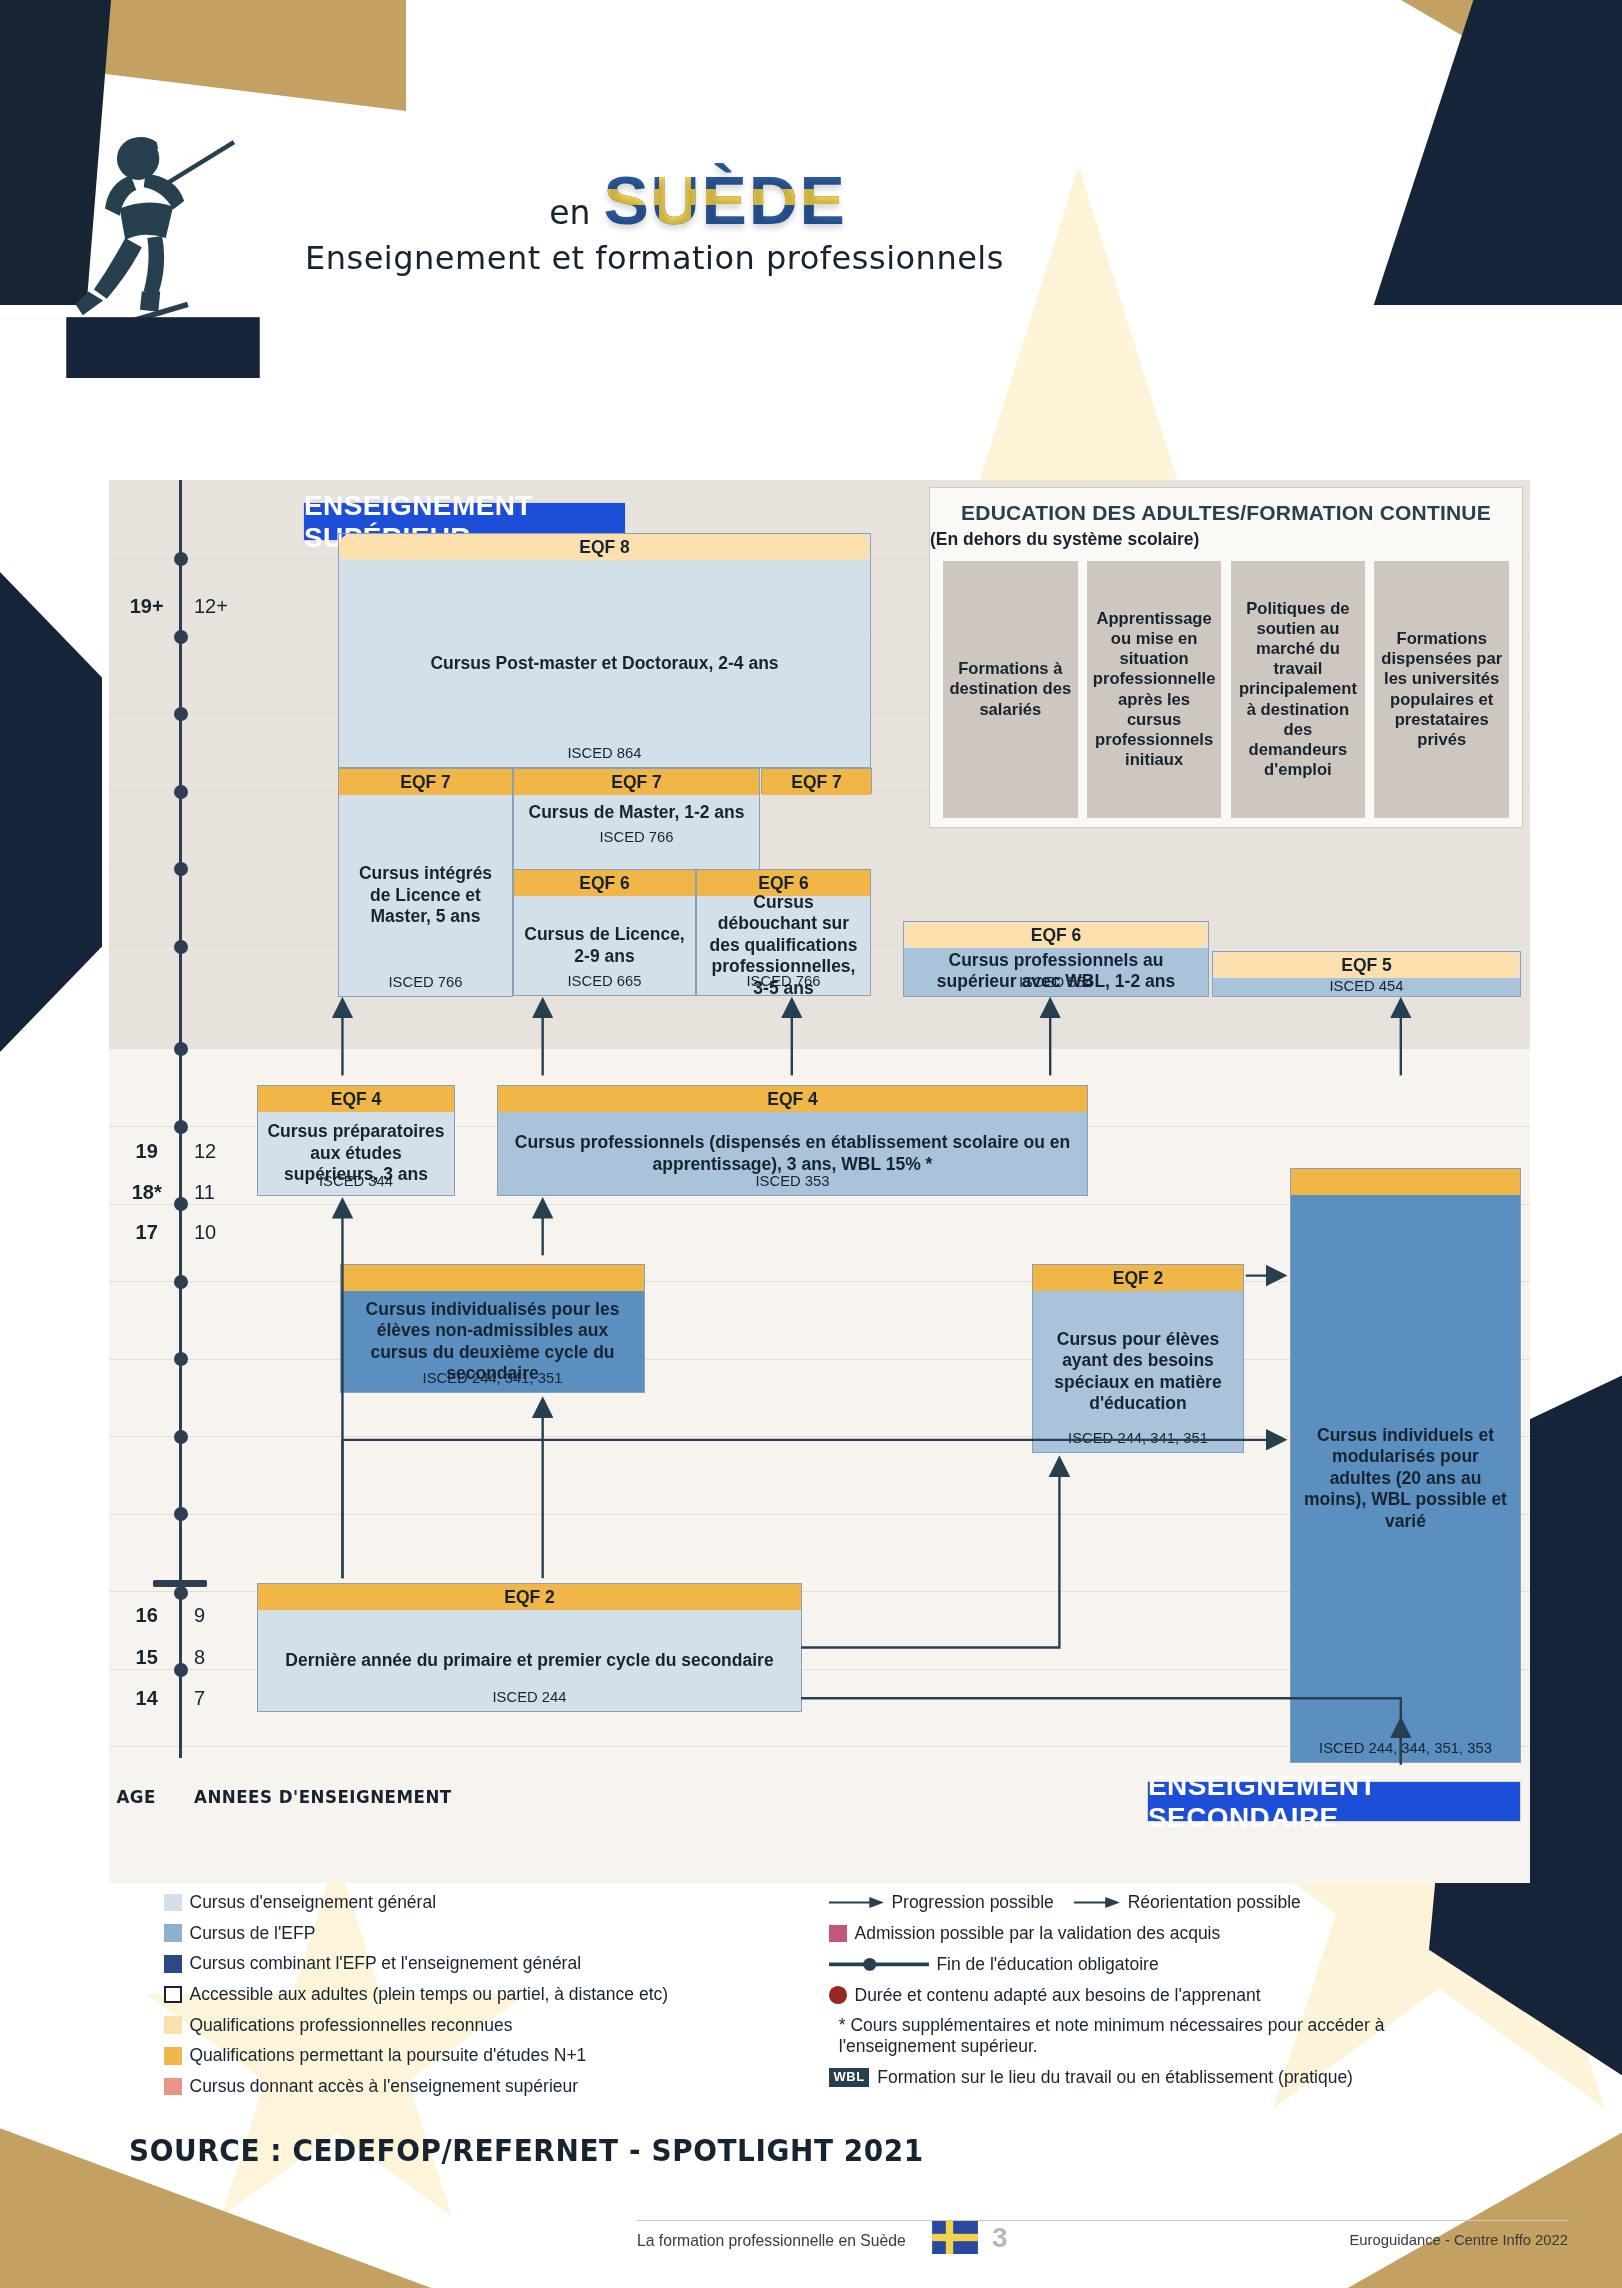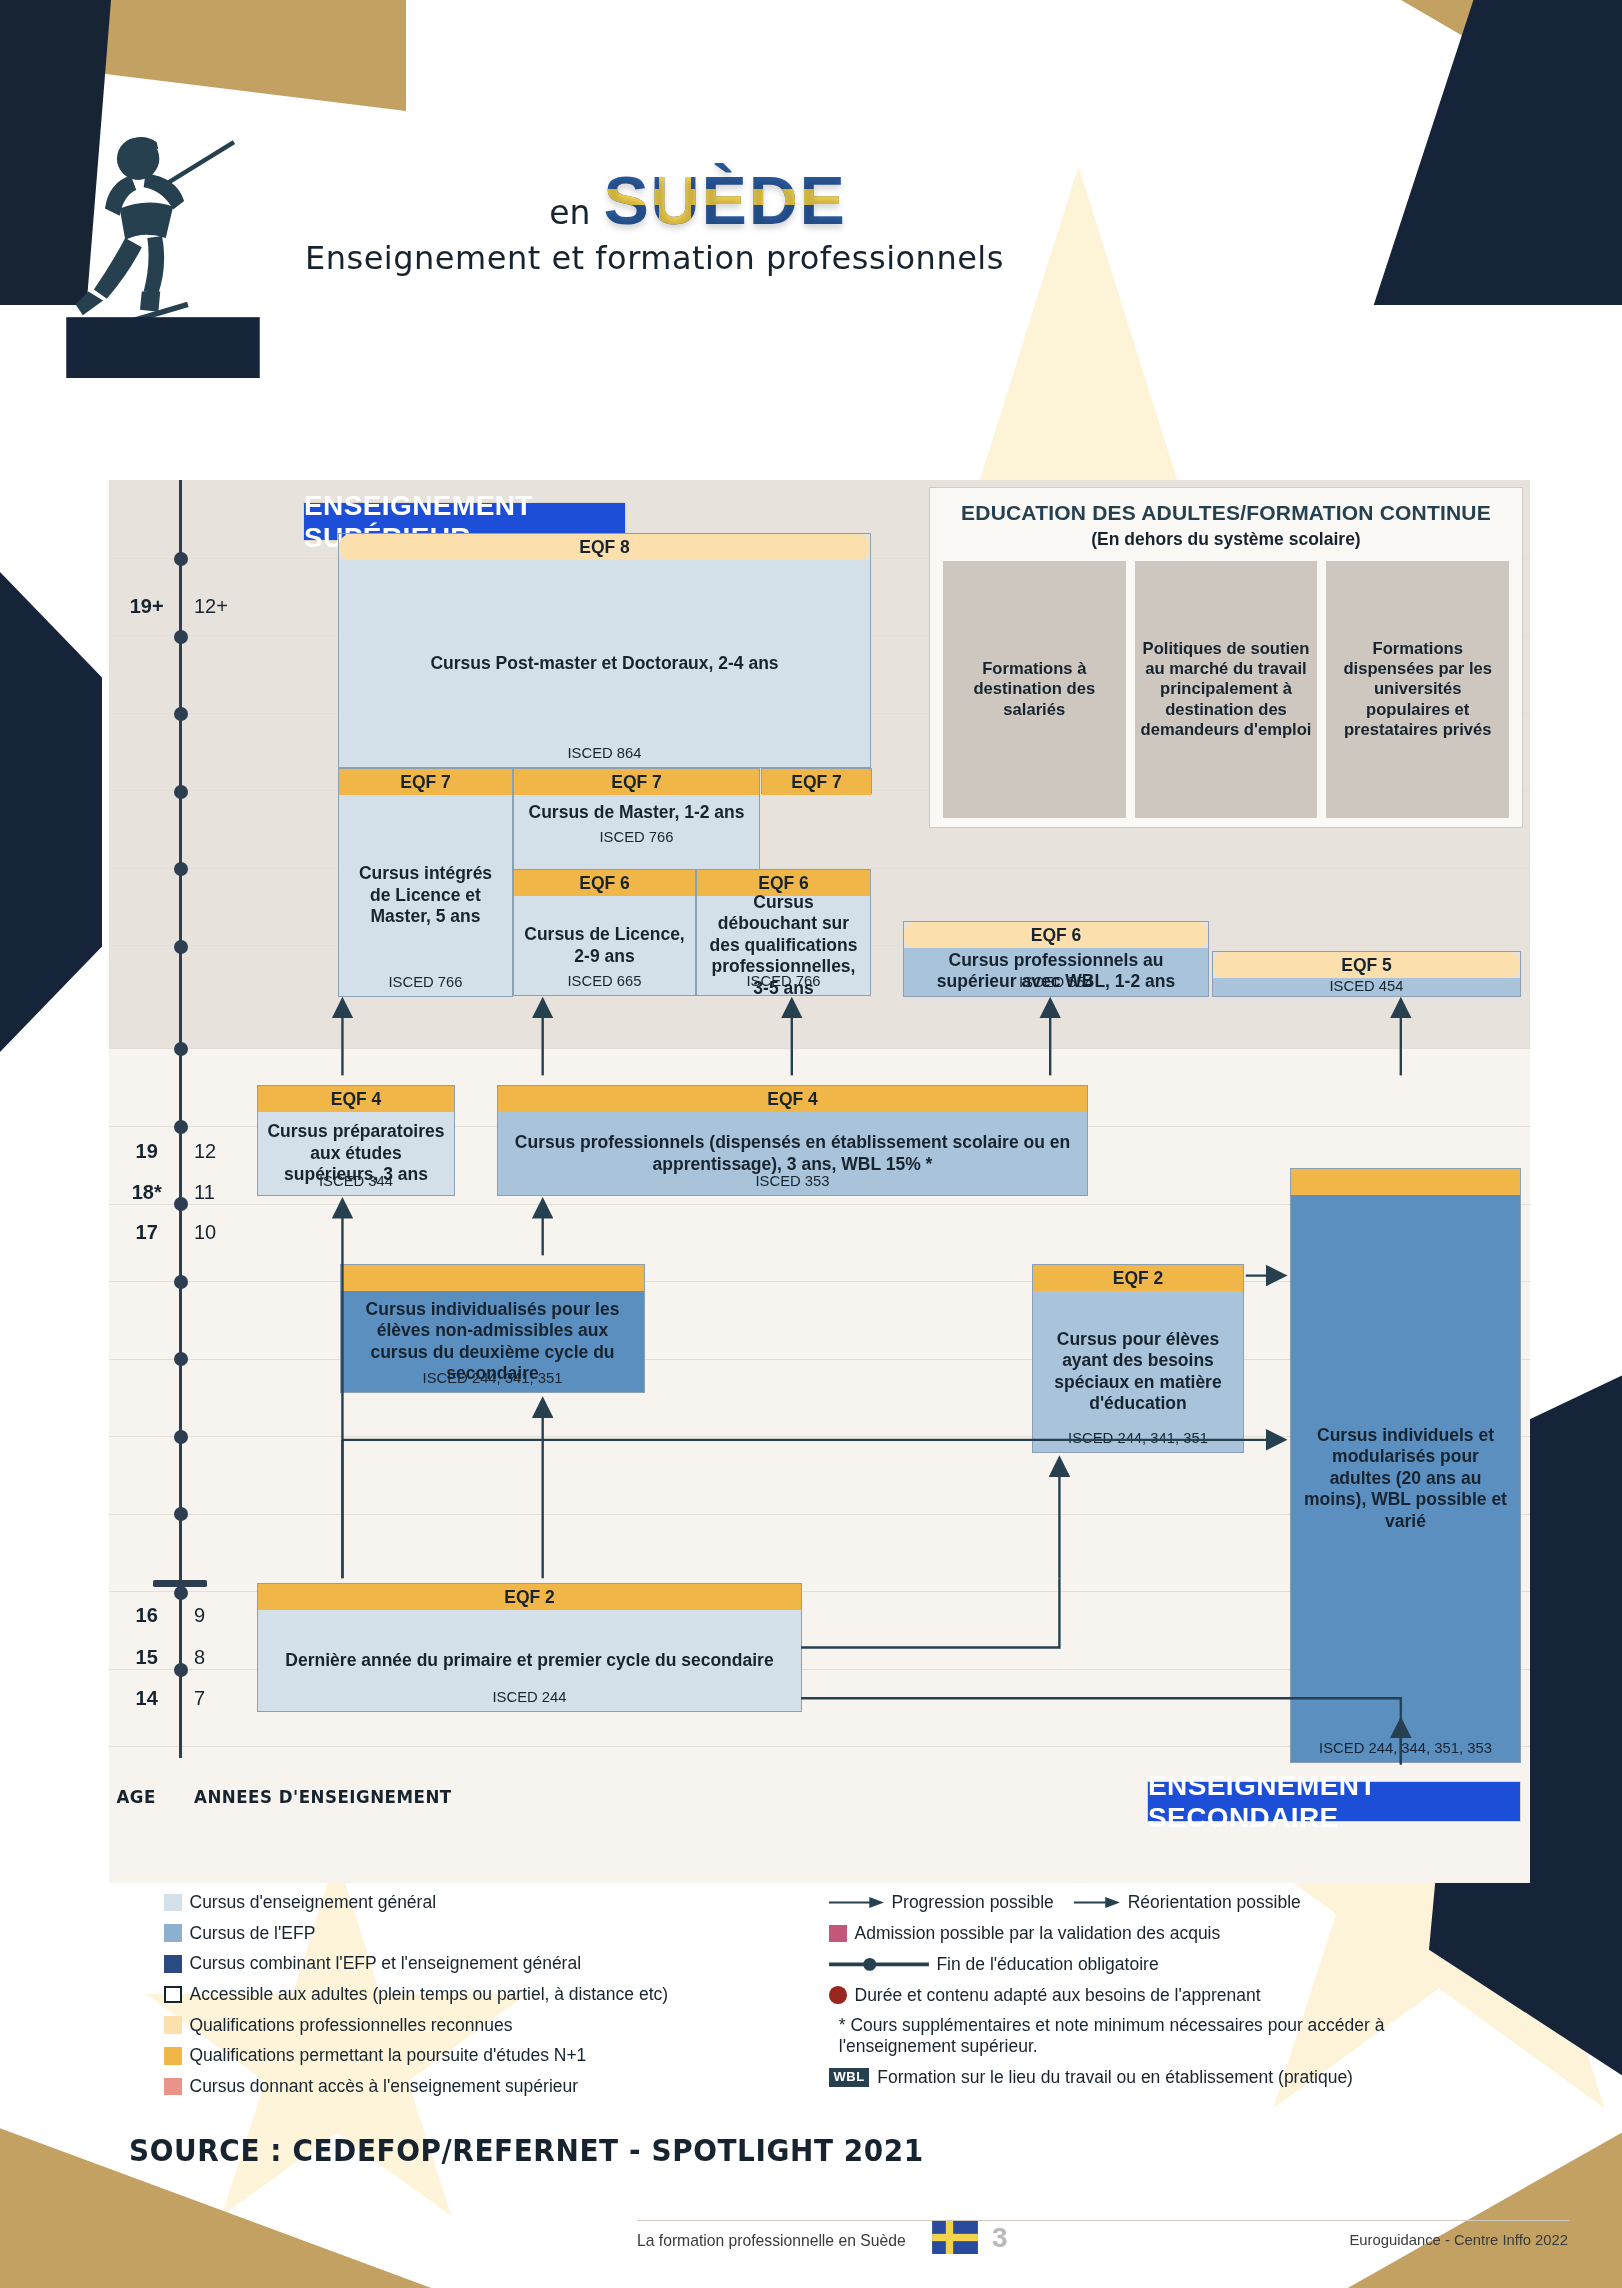--- a/index.html
+++ b/index.html
@@ -106,21 +106,21 @@
   .eqf-gold  { background:#f0b647; }
   .fill-lightblue  { background:#d4e0e9; }
   .fill-midblue    { background:#a8c3da; }
   .fill-blue       { background:#5b8fc0; }
 
   
   #adult-panel { position:absolute; left:820px; top:7.4px; width:594px; height:341px;
                  background:#fbf9f6; border:0.9px solid #cfc9c0; }
   #adult-title { text-align:center; font-size:21px; font-weight:bold; color:#27404f;
                  margin-top:13px; letter-spacing:0.2px; }
-  #adult-sub   { text-align:center; font-size:17.5px; font-weight:bold; color:#17242f;
+  #adult-sub   { font-size:17.5px; font-weight:bold; color:#17242f;
                  margin-top:3.7px; }
   #adult-cols  { display:flex; gap:9.2px; padding:11px 13px 0 13px; height:268px; }
   .adult-col   { flex:1; background:#cdc7bf; display:flex; align-items:center;
                  justify-content:center; text-align:center; padding:7.4px 5.5px;
                  font-size:16.6px; font-weight:bold; line-height:1.22; }
 
   
   #arrows { position:absolute; left:0; top:0; width:100%; height:100%; }
 
   
@@ -256,20 +256,21 @@
 
   <div class="banner" id="banner-higher" style="left:194px; top:22px; width:323px; height:39px;">ENSEIGNEMENT SUPÉRIEUR</div>
   <div class="banner" id="banner-post" style="left:1103px; top:249px; width:309px; height:39px;">POST-SECONDAIRE</div>
   <div class="banner" id="banner-secondary" style="left:1038px; top:1301px; width:374px; height:41px;">ENSEIGNEMENT SECONDAIRE</div>
 
   <div id="adult-panel">
     <div id="adult-title">EDUCATION DES ADULTES/FORMATION CONTINUE</div>
     <div id="adult-sub">(En dehors du système scolaire)</div>
     <div id="adult-cols">
       <div class="adult-col">Formations à destination des salariés</div>
+      <div class="adult-col">Apprentissage ou mise en situation professionnelle après les cursus professionnels initiaux</div>
       <div class="adult-col">Politiques de soutien au marché du travail principalement à destination des demandeurs d'emploi</div>
       <div class="adult-col">Formations dispensées par les universités populaires et prestataires privés</div>
     </div>
   </div>
 
   <div class="box" id="box-eqf8" style="left:229px; top:53px; width:533px; height:235px;">
     <div class="eqf eqf-light">EQF 8</div>
     <div class="body fill-lightblue">
       <div class="ttl">Cursus Post-master et Doctoraux, 2-4 ans</div>
       <div class="isced">ISCED 864</div>

